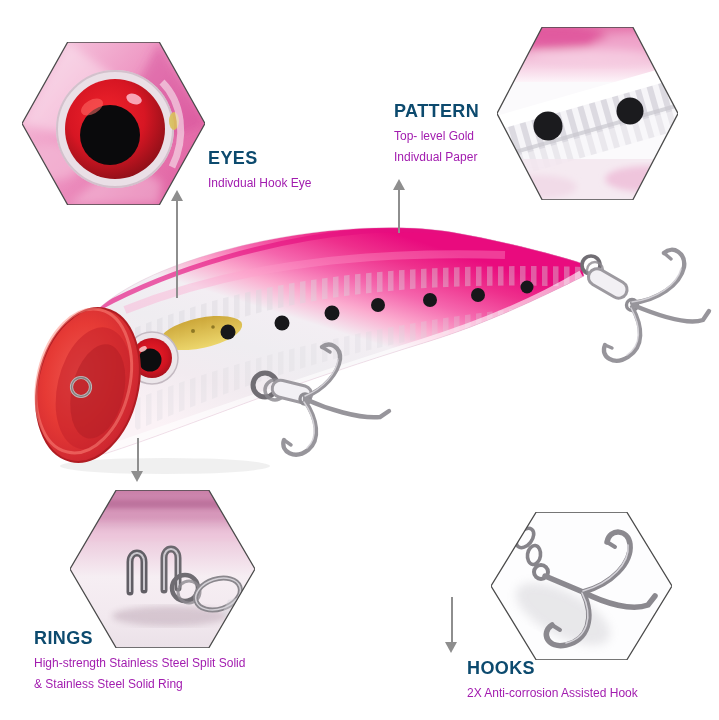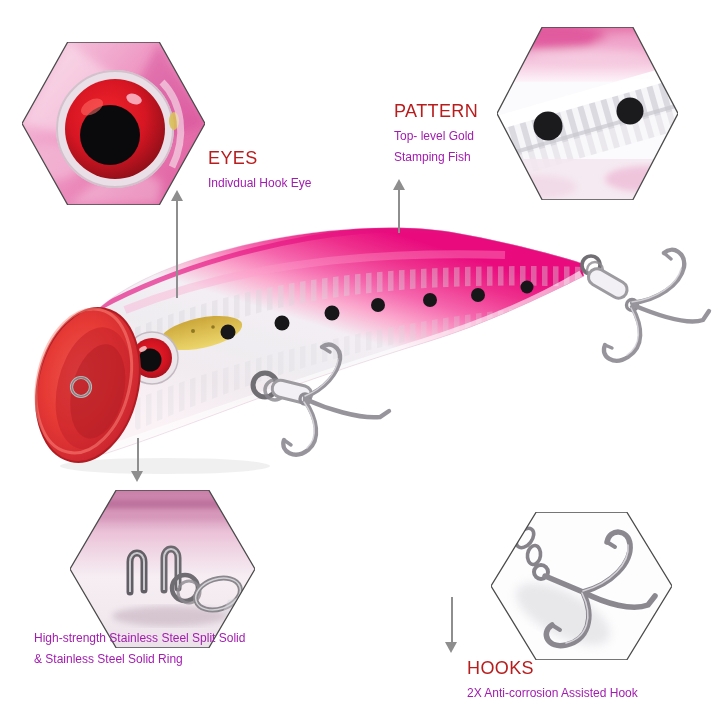--- a/index.html
+++ b/index.html
@@ -3,21 +3,21 @@
 <meta charset="utf-8">
 <style>
   html,body{margin:0;padding:0;background:#fff;}
   .canvas{
     position:relative;width:719px;height:720px;background:#ffffff;
     overflow:hidden;font-family:"Liberation Sans",sans-serif;
   }
   .abs{position:absolute;}
   .callout{position:absolute;white-space:nowrap;}
   .callout-title{
-    font-size:18px;font-weight:normal;color:#b91c1c;
+    font-size:18px;font-weight:bold;color:#0c4a6e;
     letter-spacing:.4px;line-height:20px;margin-bottom:5px;
   }
   .callout-line{font-size:12px;color:#a21caf;line-height:21px;}
   .arrow-line{position:absolute;width:2px;background:#8e8e8e;}
   .arrow-head-up{position:absolute;width:0;height:0;
     border-left:6px solid transparent;border-right:6px solid transparent;
     border-bottom:11px solid #8e8e8e;}
   .arrow-head-down{position:absolute;width:0;height:0;
     border-left:6px solid transparent;border-right:6px solid transparent;
     border-top:11px solid #8e8e8e;}
@@ -326,24 +326,25 @@
   </div>
 
   <div class="callout" style="left:208px;top:148px;">
     <div class="callout-title">EYES</div>
     <div class="callout-line">Indivdual Hook Eye</div>
   </div>
 
   <div class="callout" style="left:394px;top:101px;">
     <div class="callout-title">PATTERN</div>
     <div class="callout-line">Top- level Gold</div>
-    <div class="callout-line">Stamping Fish</div>
+    <div class="callout-line">Indivdual Paper</div>
   </div>
 
   <div class="callout" style="left:34px;top:628px;">
+    <div class="callout-title">RINGS</div>
     <div class="callout-line">High-strength Stainless Steel Split Solid</div>
     <div class="callout-line">&amp; Stainless Steel Solid Ring</div>
   </div>
 
   <div class="callout" style="left:447px;top:658px;margin-left:20px;">
     <div class="callout-title">HOOKS</div>
     <div class="callout-line">2X Anti-corrosion Assisted Hook</div>
   </div>
 
 </div>

